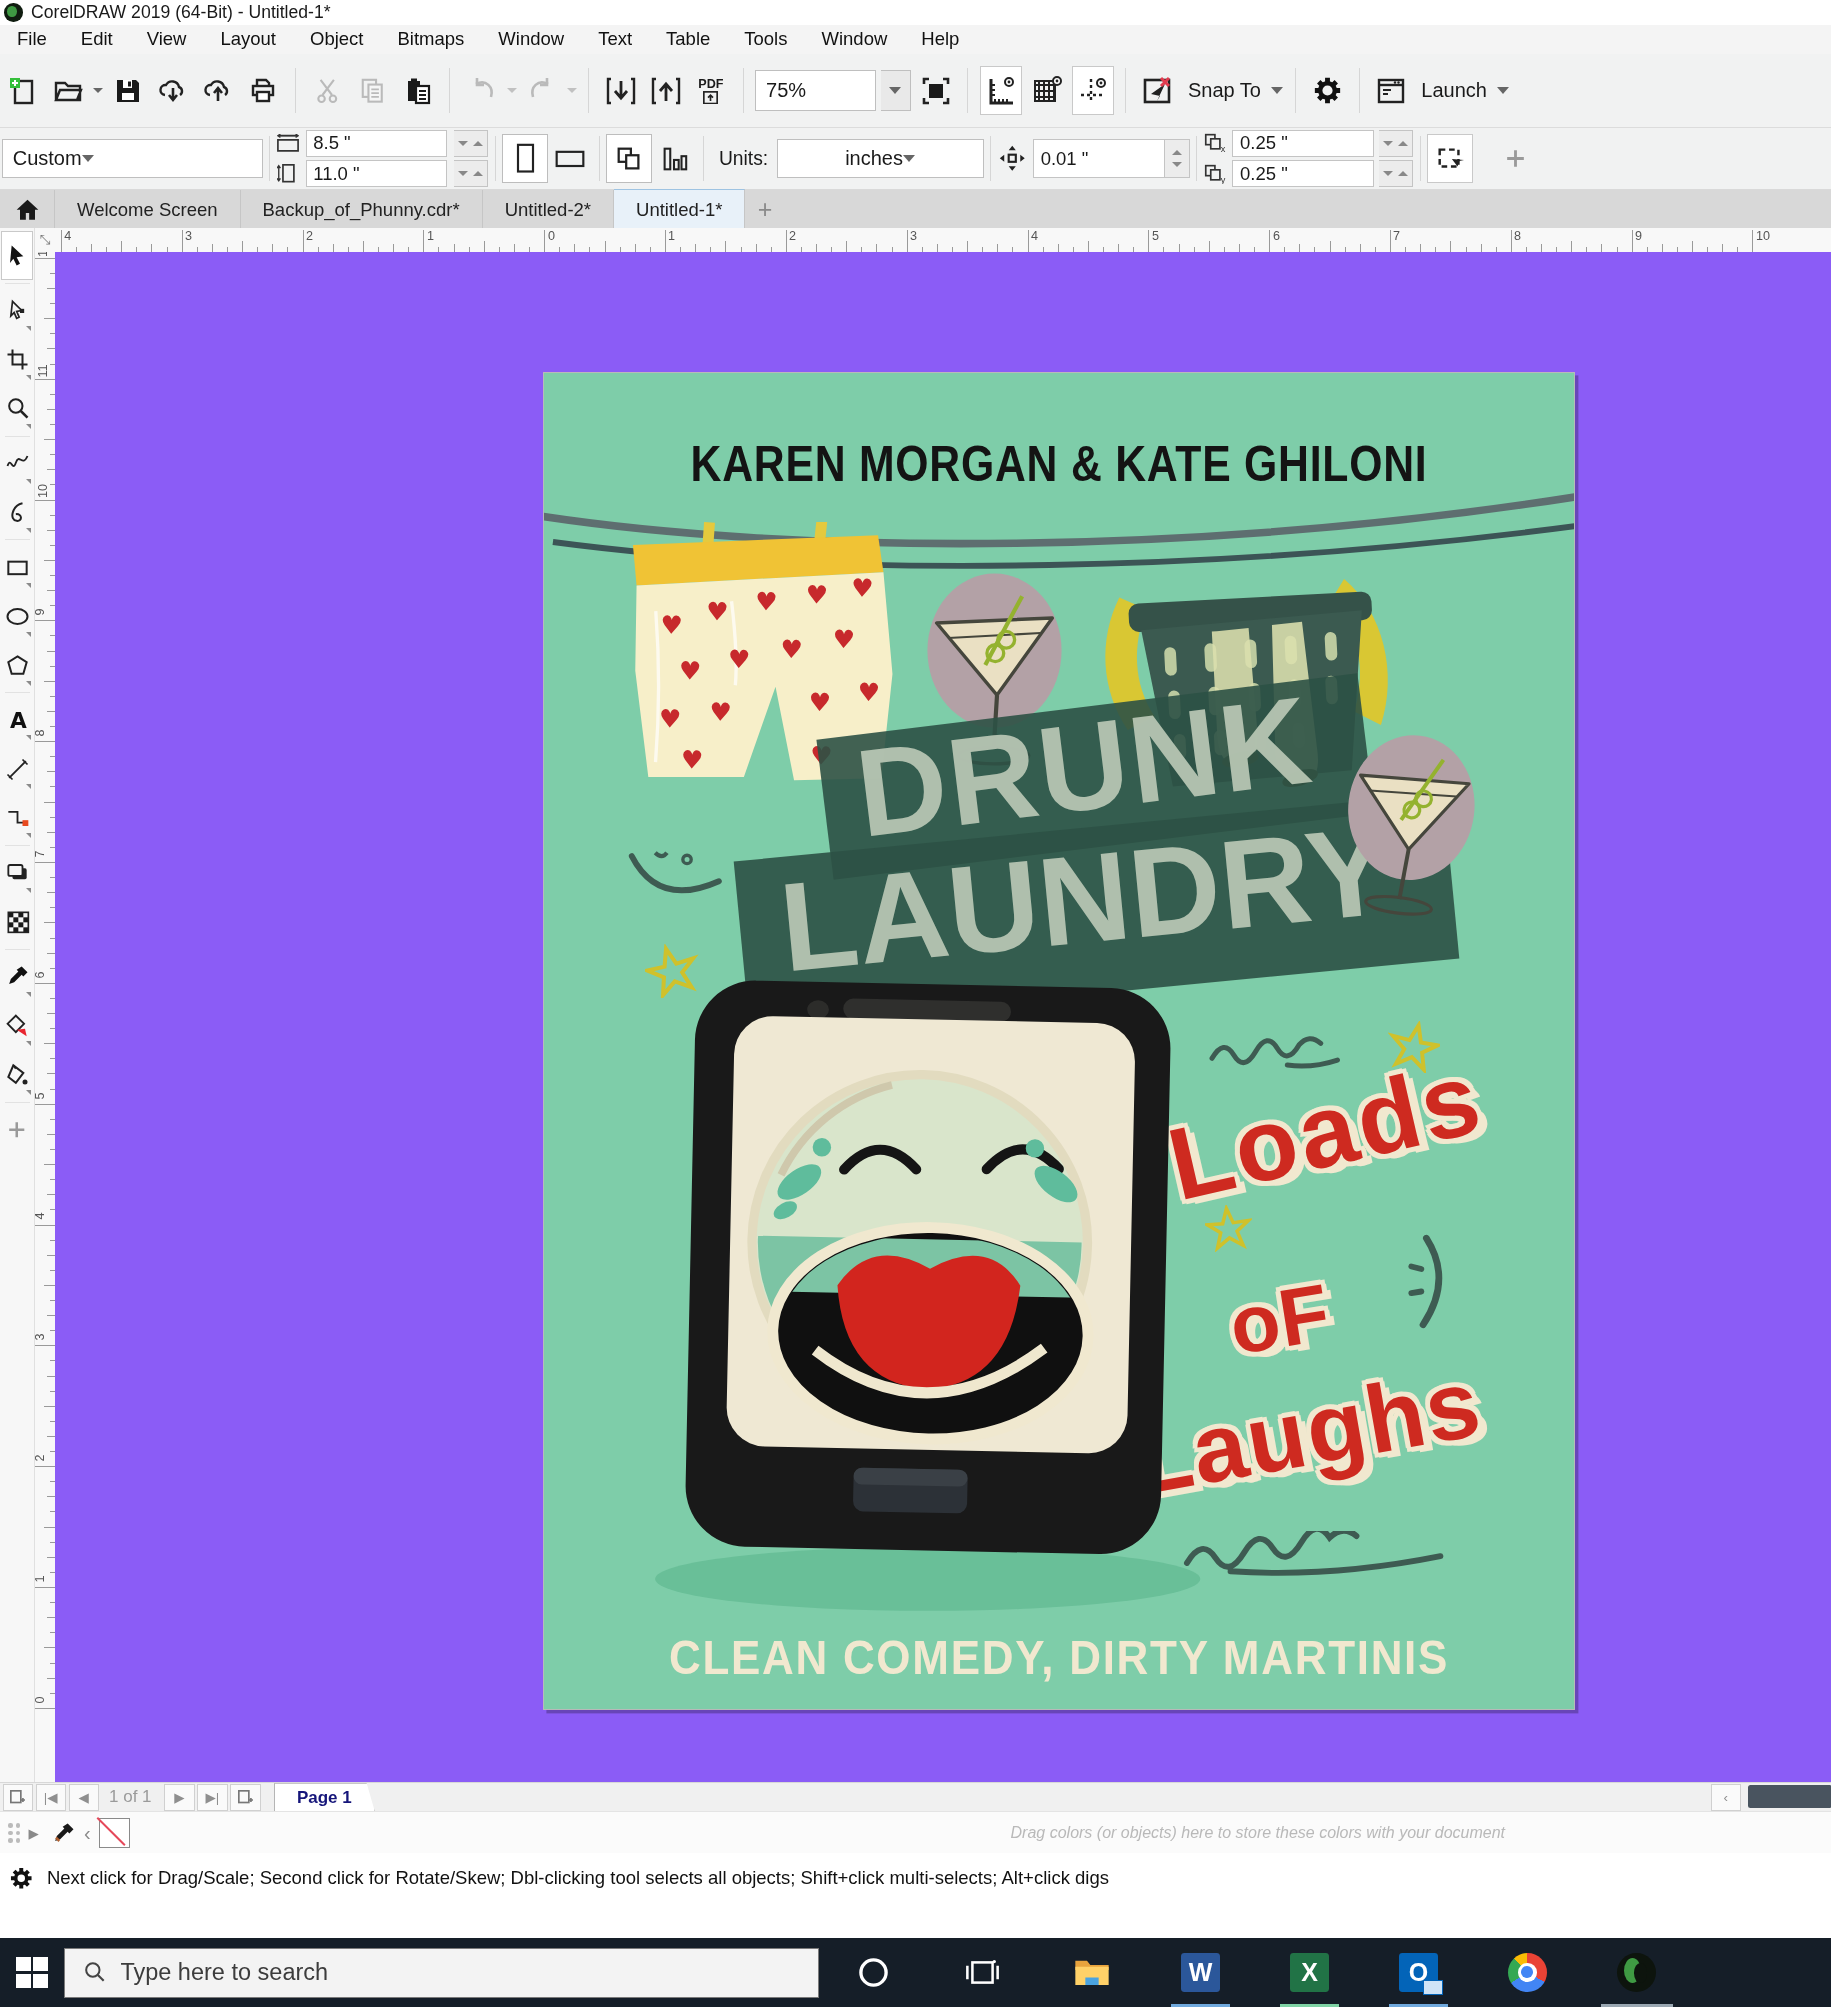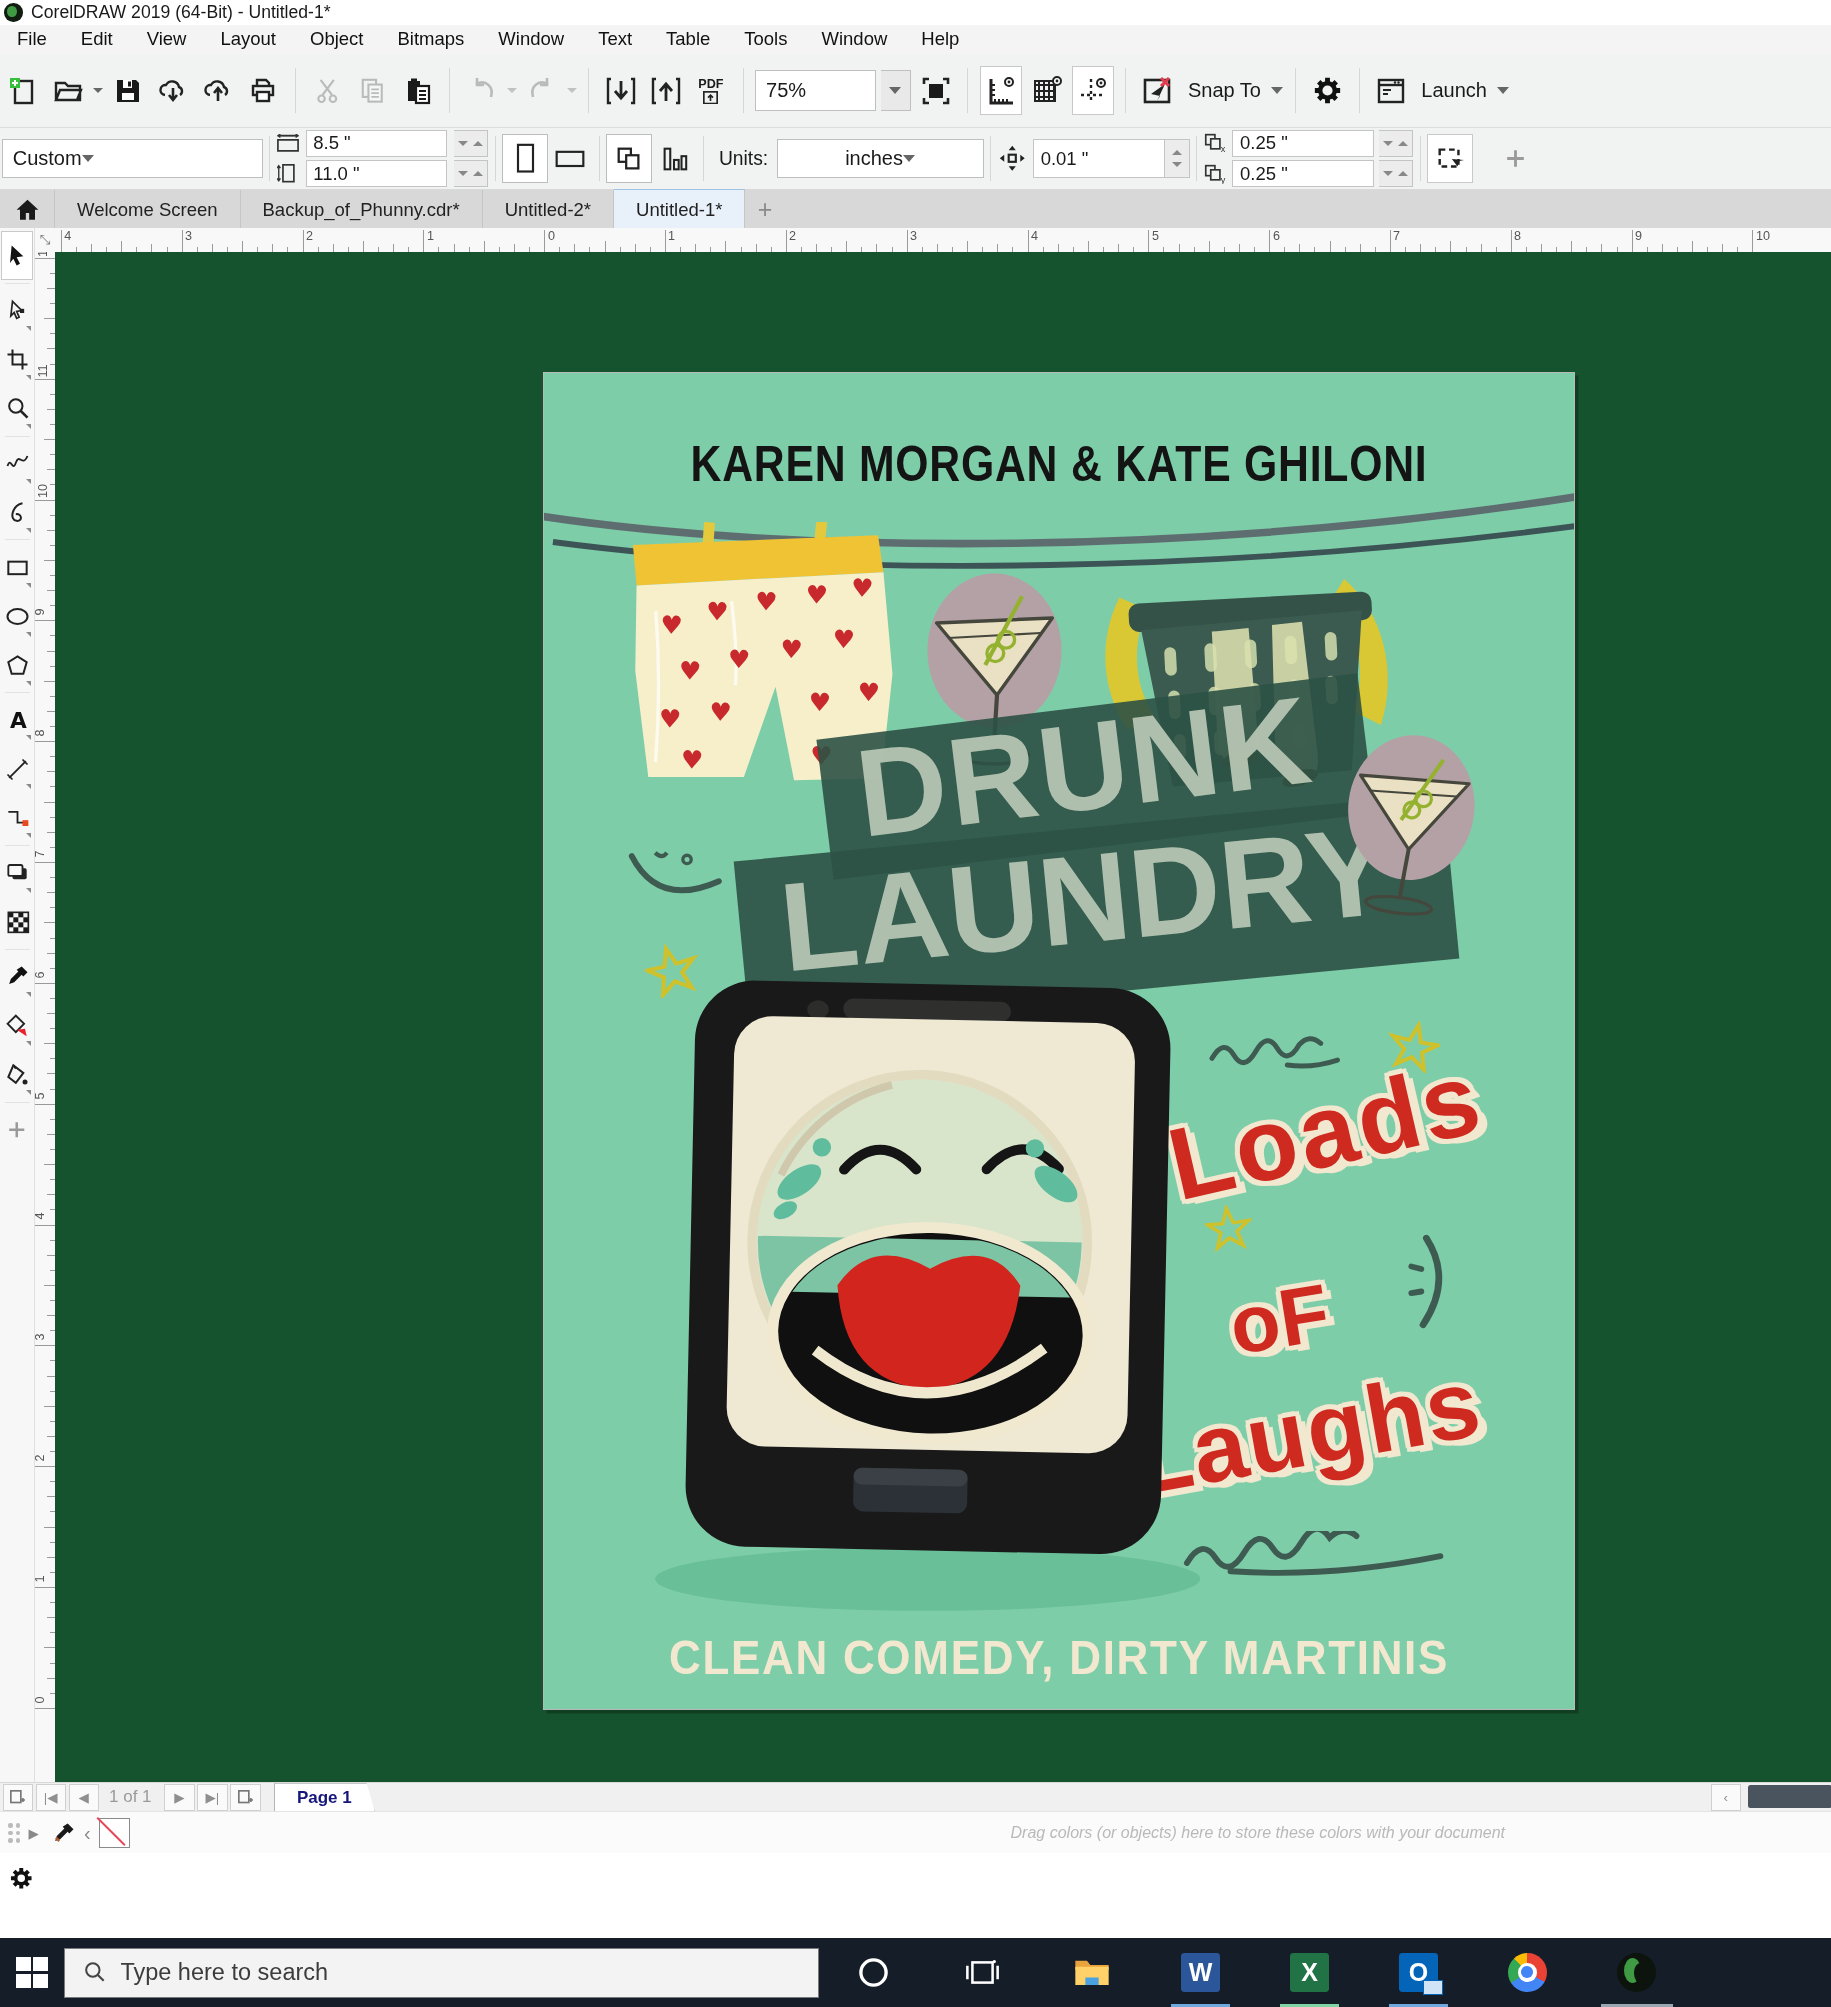--- a/index.html
+++ b/index.html
@@ -38,21 +38,21 @@
   .hruler{left:55px;top:228px;width:1776px;height:23.5px;background:#f8f8f8;border-bottom:0.8px solid #ccc;overflow:hidden;}
   .vruler{left:35px;top:252px;width:20px;height:1530px;background:#f8f8f8;border-right:0.8px solid #ddd;overflow:hidden;}
   .hruler .tick{position:absolute;bottom:0;width:0.8px;background:#9a9a9a;}
   .vruler .tick{position:absolute;right:0;height:0.8px;background:#9a9a9a;}
   .rlbl{position:absolute;font-size:12.6px;color:#555;}
   .toolbox{left:0;top:228px;width:35px;height:1554px;background:#f7f7f7;border-right:0.8px solid #e0e0e0;display:flex;flex-direction:column;align-items:center;padding-top:3.4px;box-sizing:border-box;}
   .tool{width:32px;height:49px;display:flex;align-items:center;justify-content:center;position:relative;}
   .tool.sel{background:#fff;border:0.8px solid #c9c9c9;box-sizing:border-box;}
   .tool .fly{position:absolute;right:2.5px;bottom:4.2px;width:0;height:0;border-left:5.9px solid transparent;border-top:5.9px solid #8b8b8b;}
   .toolsep{width:25px;height:0.8px;background:#e2e2e2;margin:2.5px 0;}
-  .canvas{left:55px;top:252px;width:1776px;height:1530px;background:#14532d;overflow:hidden;}
+  .canvas{left:55px;top:252px;width:1776px;height:1530px;background:#8b5cf6;overflow:hidden;}
   
   .poster{left:488px;top:120px;width:1030px;height:1336px;background:#7ecda9;border:0.8px solid #b9b9b9;box-shadow:3.4px 3.4px 0 rgba(0,0,0,0.25);overflow:hidden;}
   .artists{left:0;top:65px;width:100%;text-align:center;font-size:45px;font-weight:bold;color:#141414;transform:scaleX(.95) scaleY(1.12);letter-spacing:0.8px;}
   .wordblock{display:flex;align-items:center;justify-content:center;}
   .wordblock span{display:block;transform:translate(-10px,-11.7px);font-weight:bold;color:rgba(185,199,181,.93);line-height:1;}
   .blk-drunk{left:279px;top:333px;width:545px;height:141px;background:rgba(44,81,69,.9);transform:rotate(-7deg);}
   .blk-drunk span{font-size:124px;letter-spacing:1.7px;}
   .blk-laundry{left:196px;top:454px;width:713px;height:166px;background:rgba(44,81,69,.9);transform:rotate(-5.5deg);}
   .blk-laundry span{font-size:126px;letter-spacing:0px;}
   .redtxt{font-weight:bold;color:#ce2a20;line-height:1;
@@ -1011,20 +1011,21 @@
   <div class="palhint">Drag colors (or objects) here to store these colors with your document</div>
 </div>
 
 <div class="abs statusrow">
   <svg width="28.5" height="28.5" viewBox="0 0 36 36" style="margin-left:6.7px;">
       <circle cx="18" cy="18" r="7" fill="none" stroke="#111" stroke-width="4.5"></circle>
       <g stroke="#111" stroke-width="5">
         <path d="M18 5v5M18 26v5M5 18h5M26 18h5M9 9l3.6 3.6M23.4 23.4L27 27M27 9l-3.6 3.6M12.6 23.4L9 27"></path>
       </g>
     </svg>
+  <span class="statustext">Next click for Drag/Scale; Second click for Rotate/Skew; Dbl-clicking tool selects all objects; Shift+click multi-selects; Alt+click digs</span>
 </div>
 
 <div class="abs taskbar">
   <div class="startbtn">
     <div class="winlogo">
         <div></div>
         <div></div>
         <div></div>
         <div></div>
       </div>

